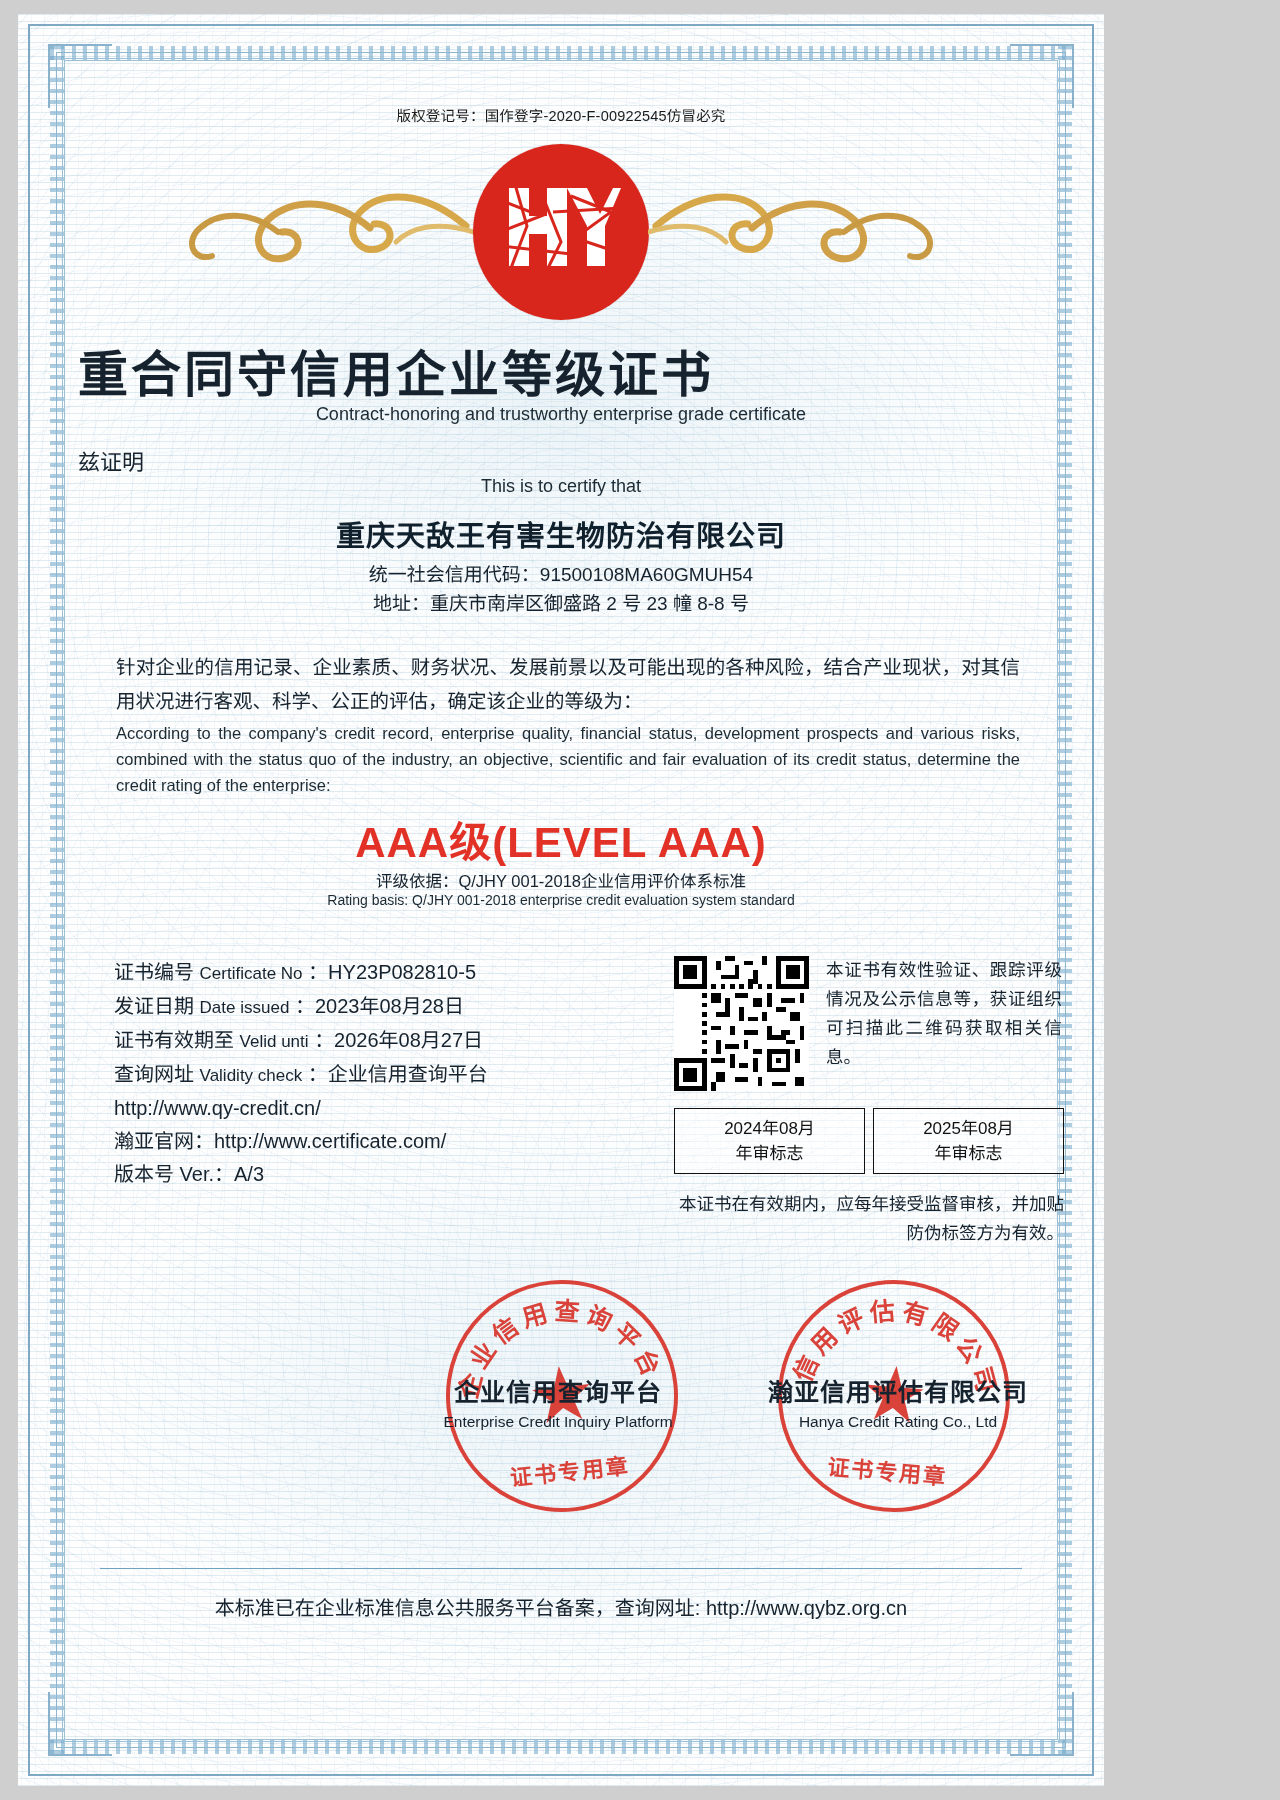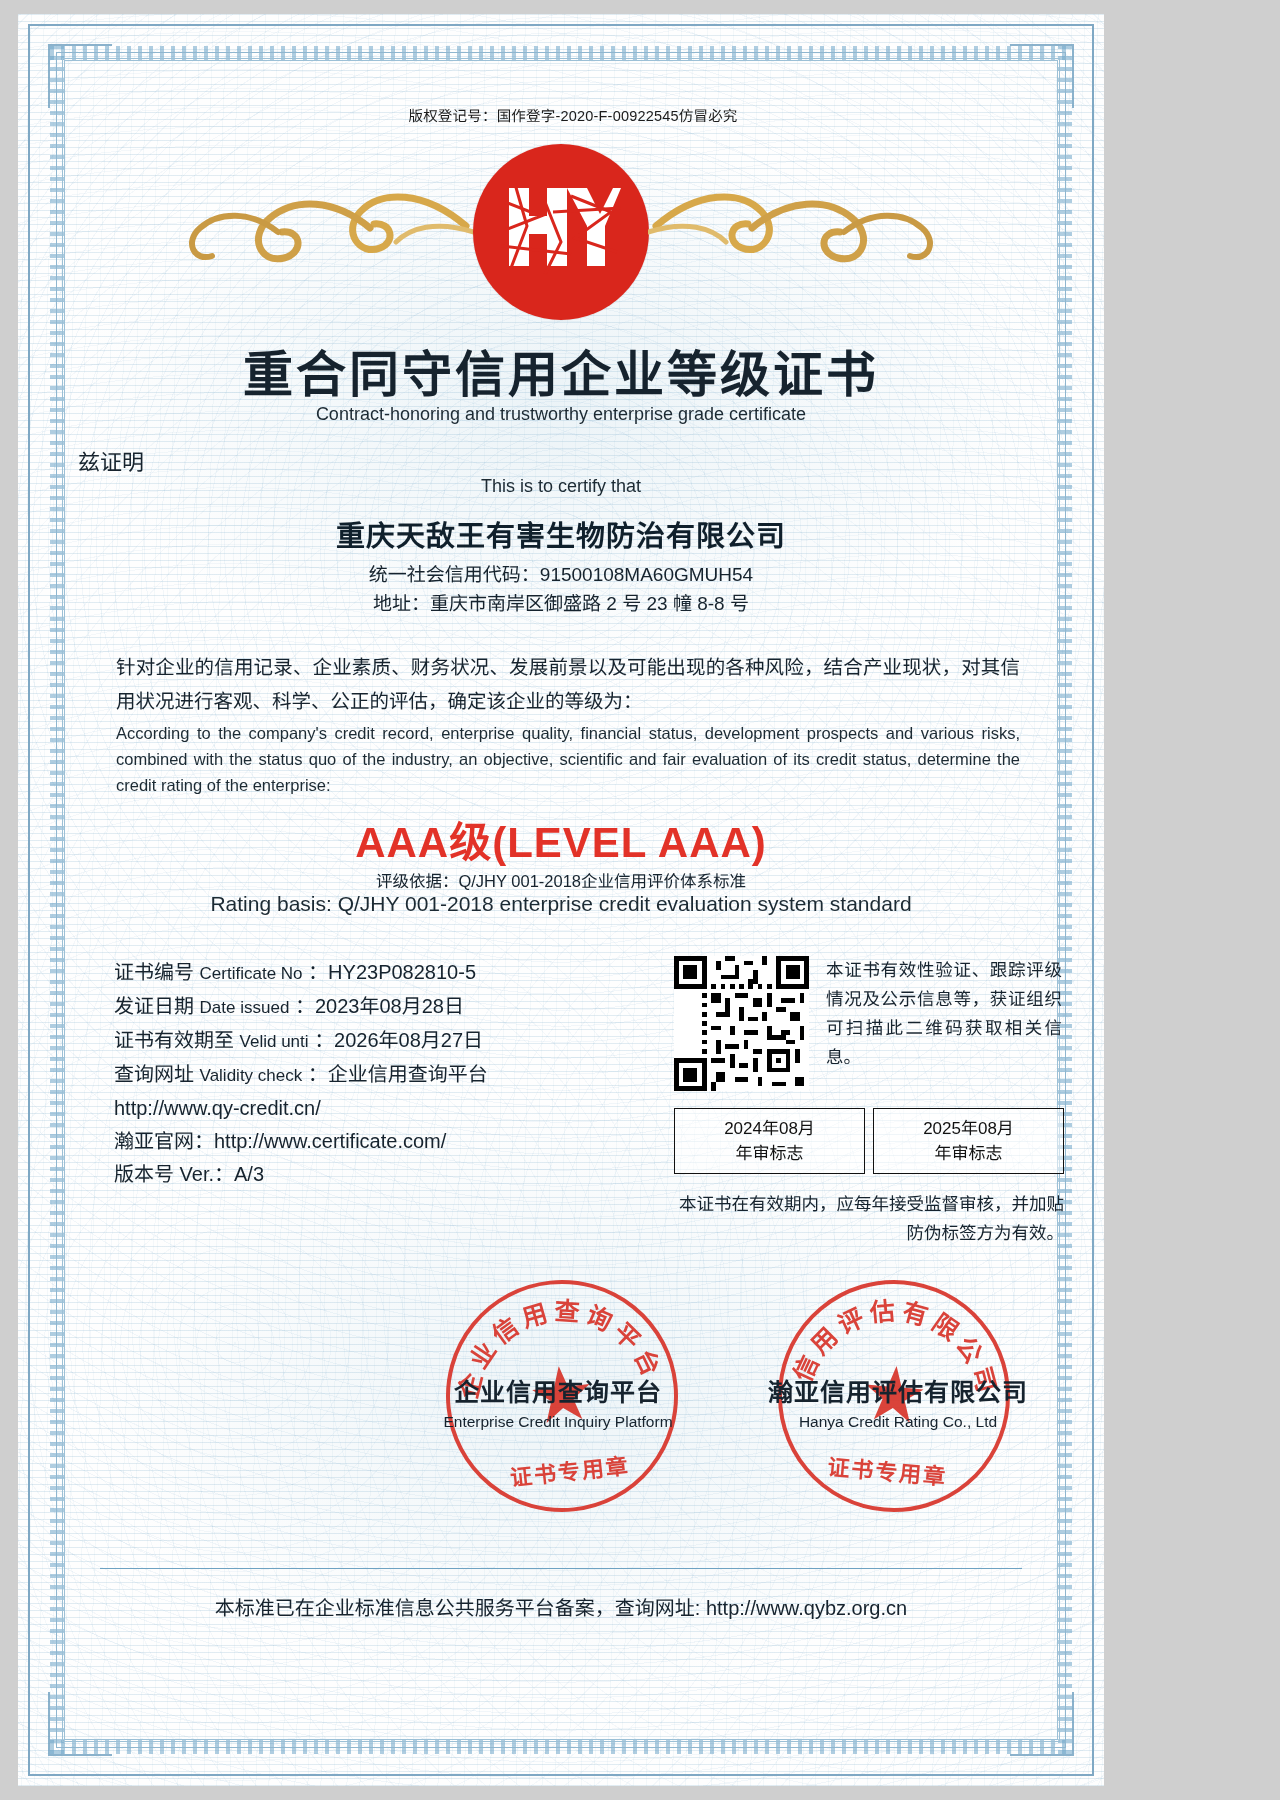--- a/index.html
+++ b/index.html
@@ -85,21 +85,21 @@
 
   .content {
     position: absolute;
     left: 60px; top: 58px; right: 60px; bottom: 58px;
   }
 
   
   .copyright {
     position: absolute;
     top: 32px;
-    left: 12px;
+    left: 0;
     width: 100%;
     text-align: center;
     font-size: 14.5px;
     color: #1b1b1b;
     letter-spacing: .2px;
   }
 
   
   .emblem-row {
     position: absolute;
@@ -135,21 +135,20 @@
     position: relative;
     width: 120px;
     height: 100px;
   }
 
   
   .title-cn {
     position: absolute;
     top: 262px;
     width: 100%;
-    text-align: center;
     font-size: 50px;
     font-weight: bold;
     color: #16232e;
     letter-spacing: 3px;
   }
   .title-en {
     position: absolute;
     top: 332px;
     width: 100%;
     text-align: center;
@@ -236,21 +235,21 @@
     width: 100%;
     text-align: center;
     font-size: 16.5px;
     color: #16232e;
   }
   .basis-en {
     position: absolute;
     top: 820px;
     width: 100%;
     text-align: center;
-    font-size: 21px;
+    font-size: 14px;
     color: #1c2a33;
   }
 
   
   .details {
     position: absolute;
     top: 884px;
     left: 36px;
     width: 540px;
     color: #16232e;

